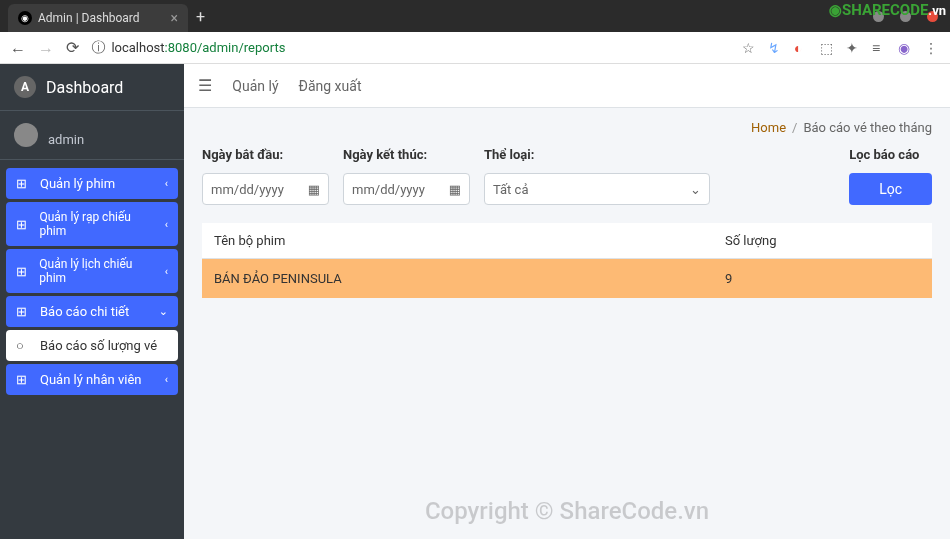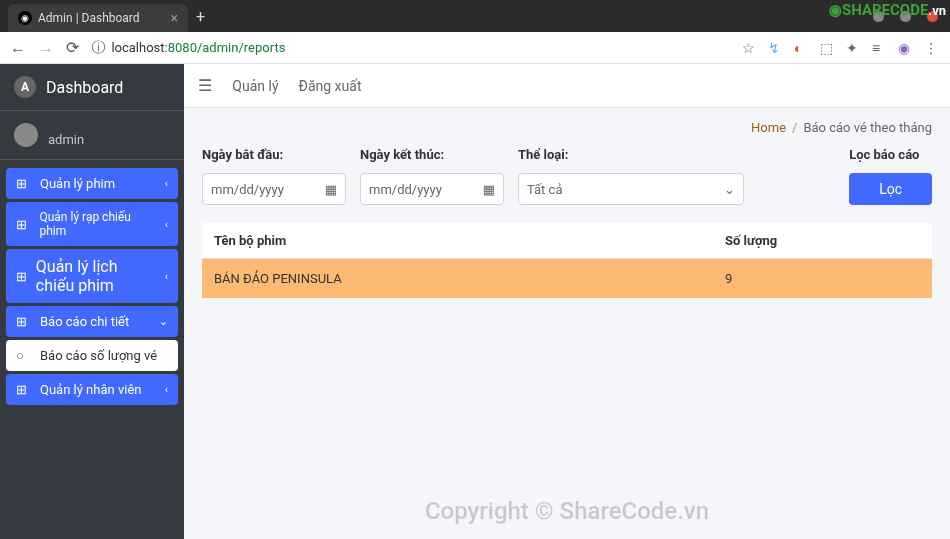--- a/index.html
+++ b/index.html
@@ -41,25 +41,25 @@
 .topnav-link{cursor:pointer;color:#666}
 .breadcrumb{margin-left:auto;display:flex;gap:6px;font-size:13px;padding:12px 18px;background:#f4f6f9}
 .breadcrumb a{color:#a16207;text-decoration:none}
 .breadcrumb .sep{color:#999}
 .breadcrumb .current{color:#666}
 .content{padding:0 18px 18px 18px}
 .filters{display:flex;gap:14px;align-items:flex-end;margin-bottom:18px}
 .filter-group{display:flex;flex-direction:column;gap:11px}
 .filter-label{font-size:13px;font-weight:bold;color:#333}
 .filter-input{height:32px;border:1px solid #ced4da;border-radius:4px;padding:0 8px;font-size:13px;background:#fff;display:flex;align-items:center;justify-content:space-between;color:#666}
-.filter-input.date{width:144px}
+.filter-input.date{width:127px}
 .filter-input.select{width:226px}
 .btn-filter{height:32px;background:#4169ff;color:#fff;border:none;border-radius:4px;padding:0 30px;font-size:14px;cursor:pointer}
 .table{width:100%;border-collapse:collapse;background:#fff;font-size:13px}
-.table th{text-align:left;padding:10px 12px;font-weight:bold;border-bottom:1px solid #dee2e6;color:#333}
+.table th{text-align:left;padding:10px 12px;font-weight:normal;border-bottom:1px solid #dee2e6;color:#333}
 .table td{padding:12px;background:#fdba74;color:#333}
 .watermark{position:absolute;left:50%;transform:translateX(-50%);color:rgba(0,0,0,0.1);font-size:24px;font-weight:500;pointer-events:none}
 .wm1{top:18px;color:rgba(255,255,255,.55)}
 .wm2{bottom:14px;color:rgba(0,0,0,.18)}
 .sharecode-logo{position:absolute;top:1px;right:4px;font-size:15px;font-weight:bold;color:#3aa335;z-index:100}
 .sharecode-logo .vn{color:#fff;font-size:13px}
 </style>
 </head>
 <body>
 
@@ -117,21 +117,21 @@
         <span>Quản lý phim</span>
         <span class="nav-chevron">‹</span>
       </div>
       <div class="nav-item blue">
         <span class="nav-icon">⊞</span>
         <span style="font-size:12px">Quản lý rạp chiếu phim</span>
         <span class="nav-chevron">‹</span>
       </div>
       <div class="nav-item blue">
         <span class="nav-icon">⊞</span>
-        <span style="font-size:16px">Quản lý lịch chiếu phim</span>
+        <span style="font-size:12px">Quản lý lịch chiếu phim</span>
         <span class="nav-chevron">‹</span>
       </div>
       <div class="nav-item blue">
         <span class="nav-icon">⊞</span>
         <span>Báo cáo chi tiết</span>
         <span class="nav-chevron">⌄</span>
       </div>
       <div class="nav-item white">
         <span class="nav-icon">○</span>
         <span>Báo cáo số lượng vé</span>

